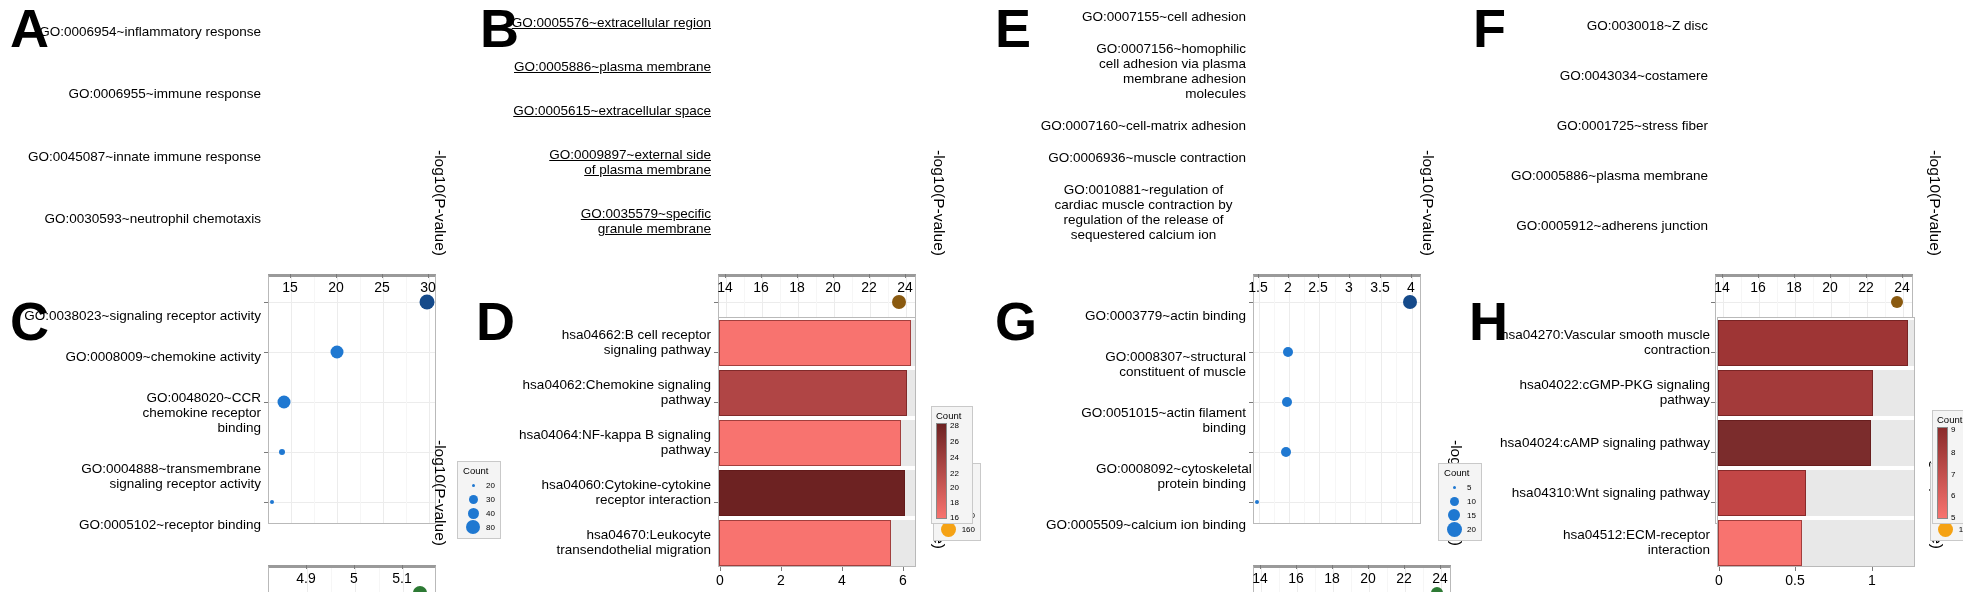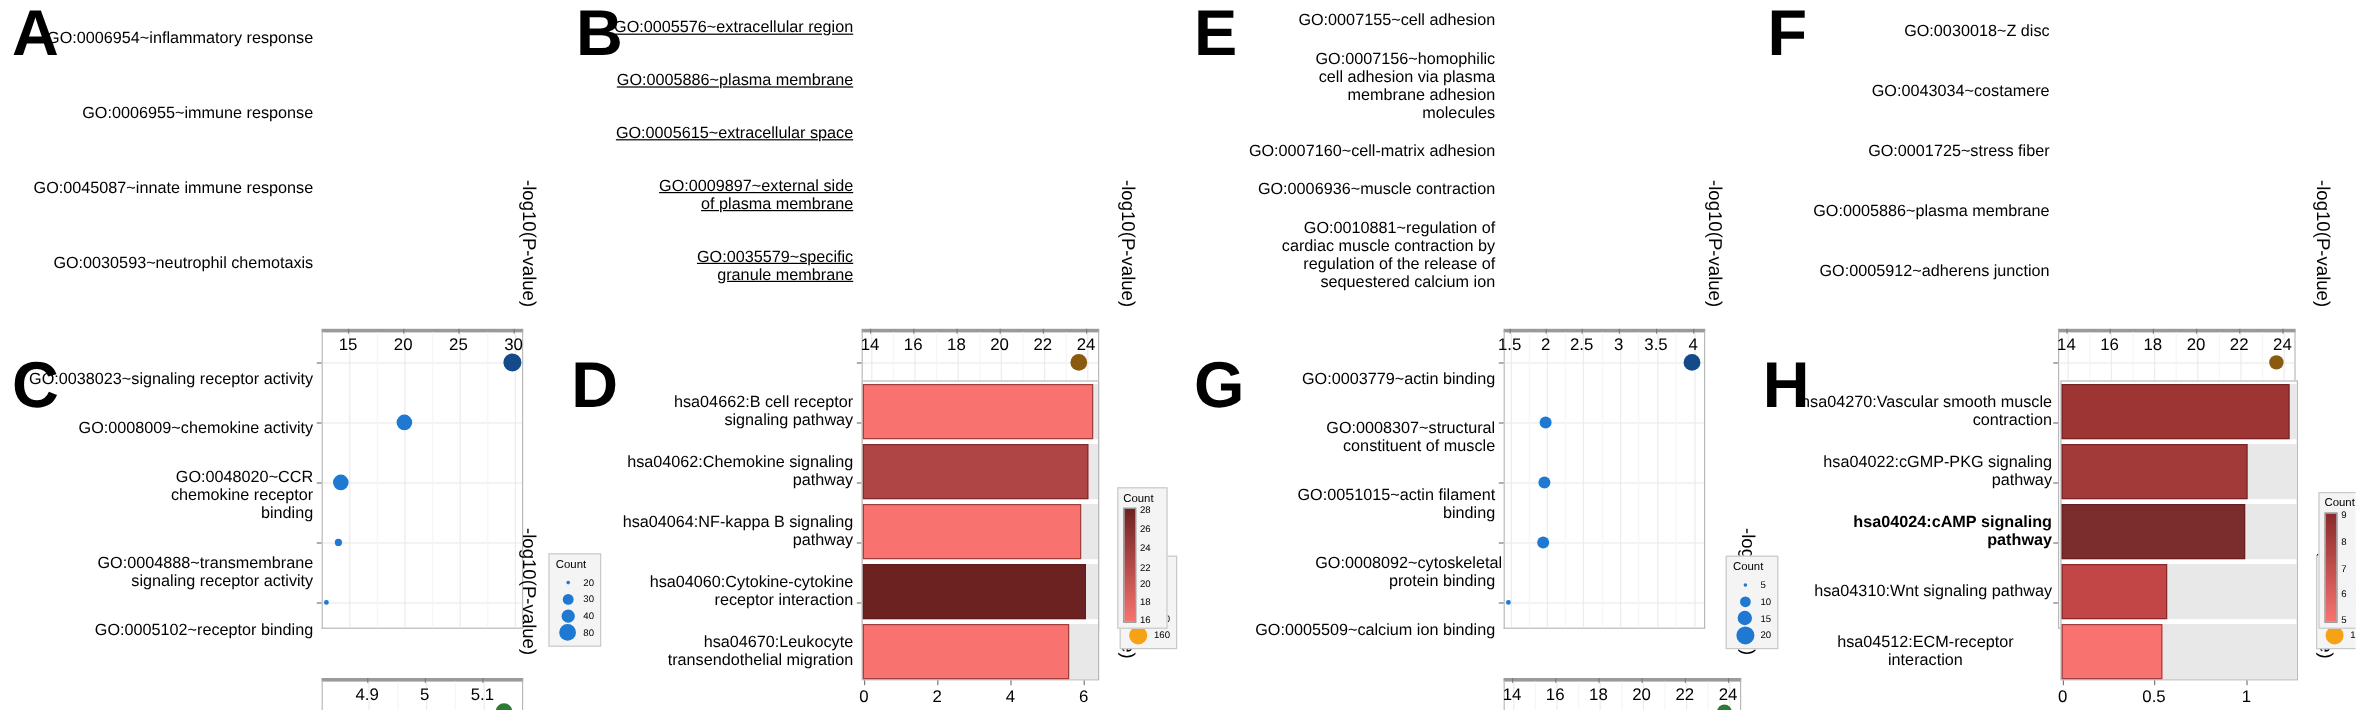--- a/index.html
+++ b/index.html
@@ -352,21 +352,21 @@
   <div class="ylabel-rot" style="left:478px;top:148px;">-log10(P-value)</div>
 </div>
 
 <div class="panel" style="left:985px;top:0;width:500px;height:300px;">
   <div class="panel-letter" style="left:10px;top:4px;">E</div>
   <div class="cat-labels" style="left:0;top:24px;width:266px;height:250px;">
     <div class="cat">GO:0007155~cell adhesion</div>
     <div class="cat" style="max-width:160px;">GO:0007156~homophilic cell adhesion via plasma membrane adhesion molecules</div>
     <div class="cat">GO:0007160~cell-matrix adhesion</div>
     <div class="cat">GO:0006936~muscle contraction</div>
-    <div class="cat" style="max-width:205px;">GO:0010881~regulation of cardiac muscle contraction by regulation of the release of sequestered calcium ion</div>
+    <div class="cat" style="max-width:205px;text-align:center;">GO:0010881~regulation of cardiac muscle contraction by regulation of the release of sequestered calcium ion</div>
   </div>
   <div class="plotbox" style="left:268px;top:24px;width:168px;height:250px;">
     <div class="grid-h" style="top:25px;"></div>
       <div class="grid-h" style="top:75px;"></div>
     <div class="grid-h" style="top:125px;"></div>
       <div class="grid-h" style="top:175px;"></div>
     <div class="grid-h" style="top:225px;"></div>
     <div class="grid-v" style="left:5px;"></div>
       <div class="grid-v minor" style="left:20px;"></div>
     <div class="grid-v" style="left:35px;"></div>
@@ -559,27 +559,27 @@
 
 <div class="panel" style="left:1463px;top:295px;width:500px;height:297px;">
   <div class="panel-letter" style="left:6px;top:2px;">H</div>
   <div class="bar-cats" style="position:absolute;left:36px;top:22px;width:216px;height:250px;">
     <div class="bc" style="height:50px;">
         <span>hsa04270:Vascular smooth muscle contraction</span>
       </div>
     <div class="bc" style="height:50px;">
         <span>hsa04022:cGMP-PKG signaling pathway</span>
       </div>
-    <div class="bc" style="height:50px;font-weight:bold;">
+    <div class="bc" style="height:50px;">
         <span>hsa04024:cAMP signaling pathway</span>
       </div>
     <div class="bc" style="height:50px;">
         <span>hsa04310:Wnt signaling pathway</span>
       </div>
-    <div class="bc" style="height:50px;text-align:center;">
+    <div class="bc" style="height:50px;">
         <span>hsa04512:ECM-receptor interaction</span>
       </div>
   </div>
   <div class="plotbox" style="left:254px;top:22px;width:198px;height:250px;border-top:1px solid #b9b9b9;">
     <div class="bar-rows">
       <div class="bar-row" style="top:2px;height:46px;">
           <div class="bar-fill" style="width:97%;background:#9e3535;"></div>
         </div>
       <div class="bar-row" style="top:52px;height:46px;">
           <div class="bar-fill" style="width:79%;background:#a33a3a;"></div>

